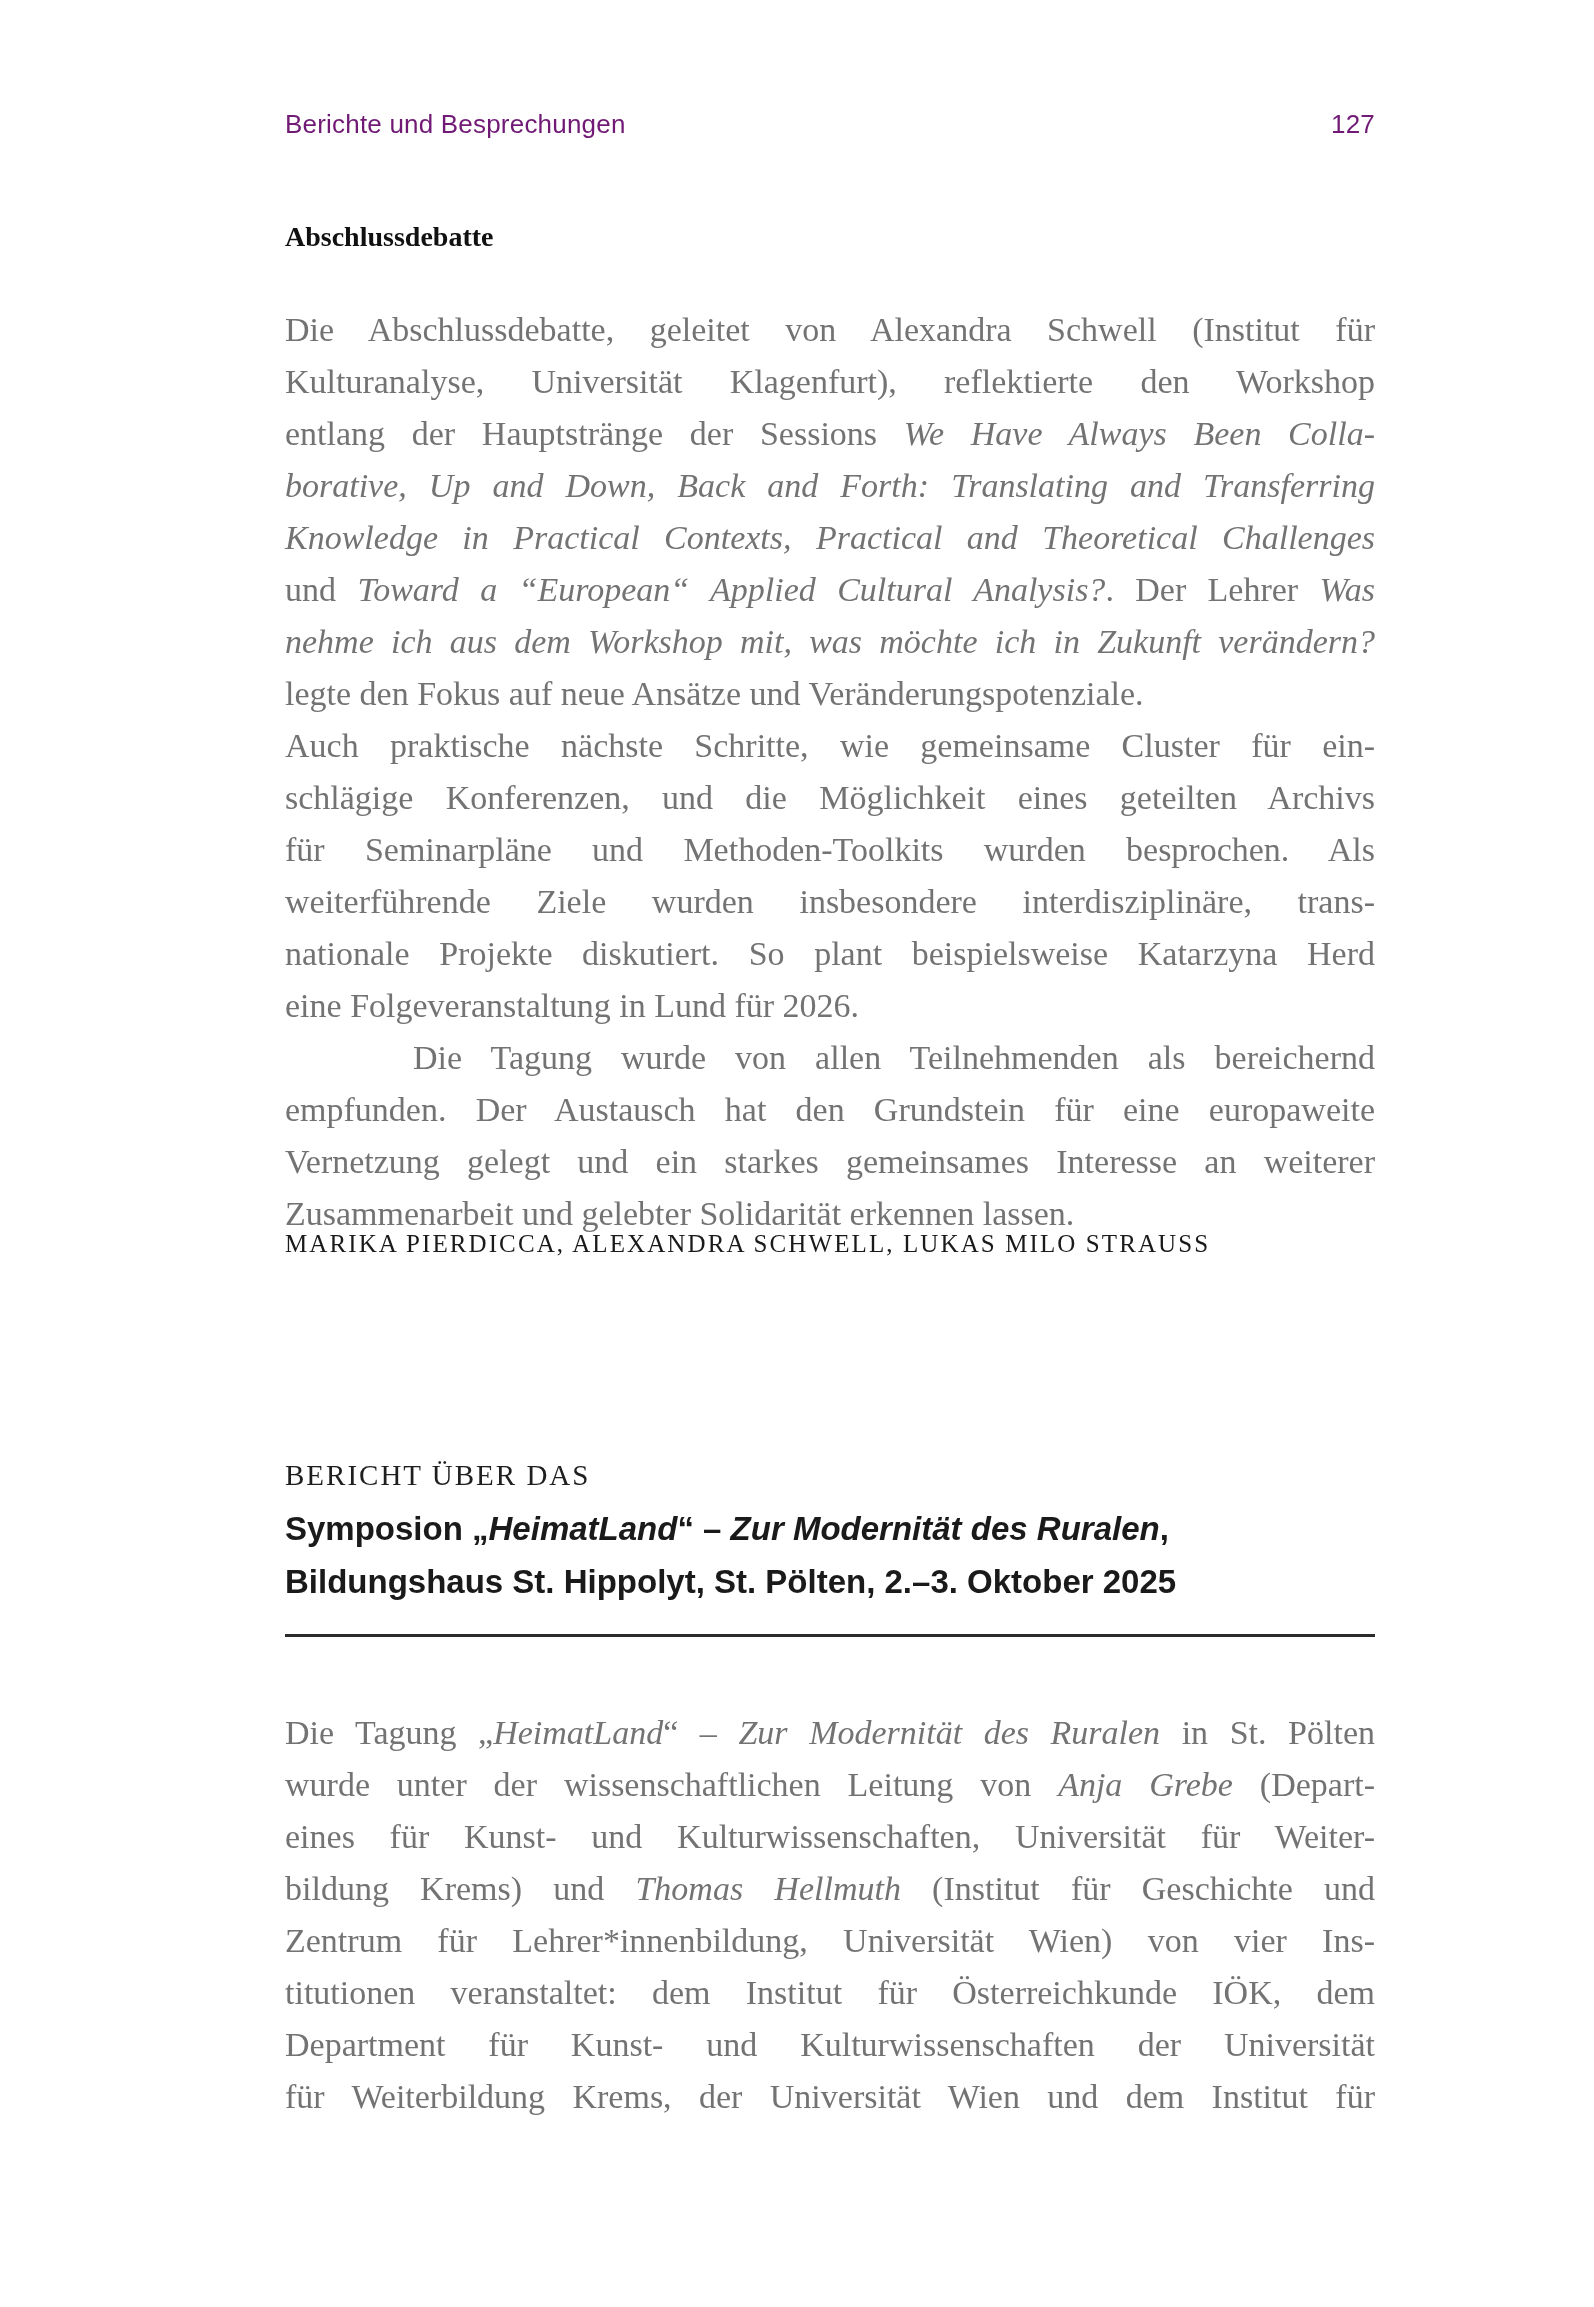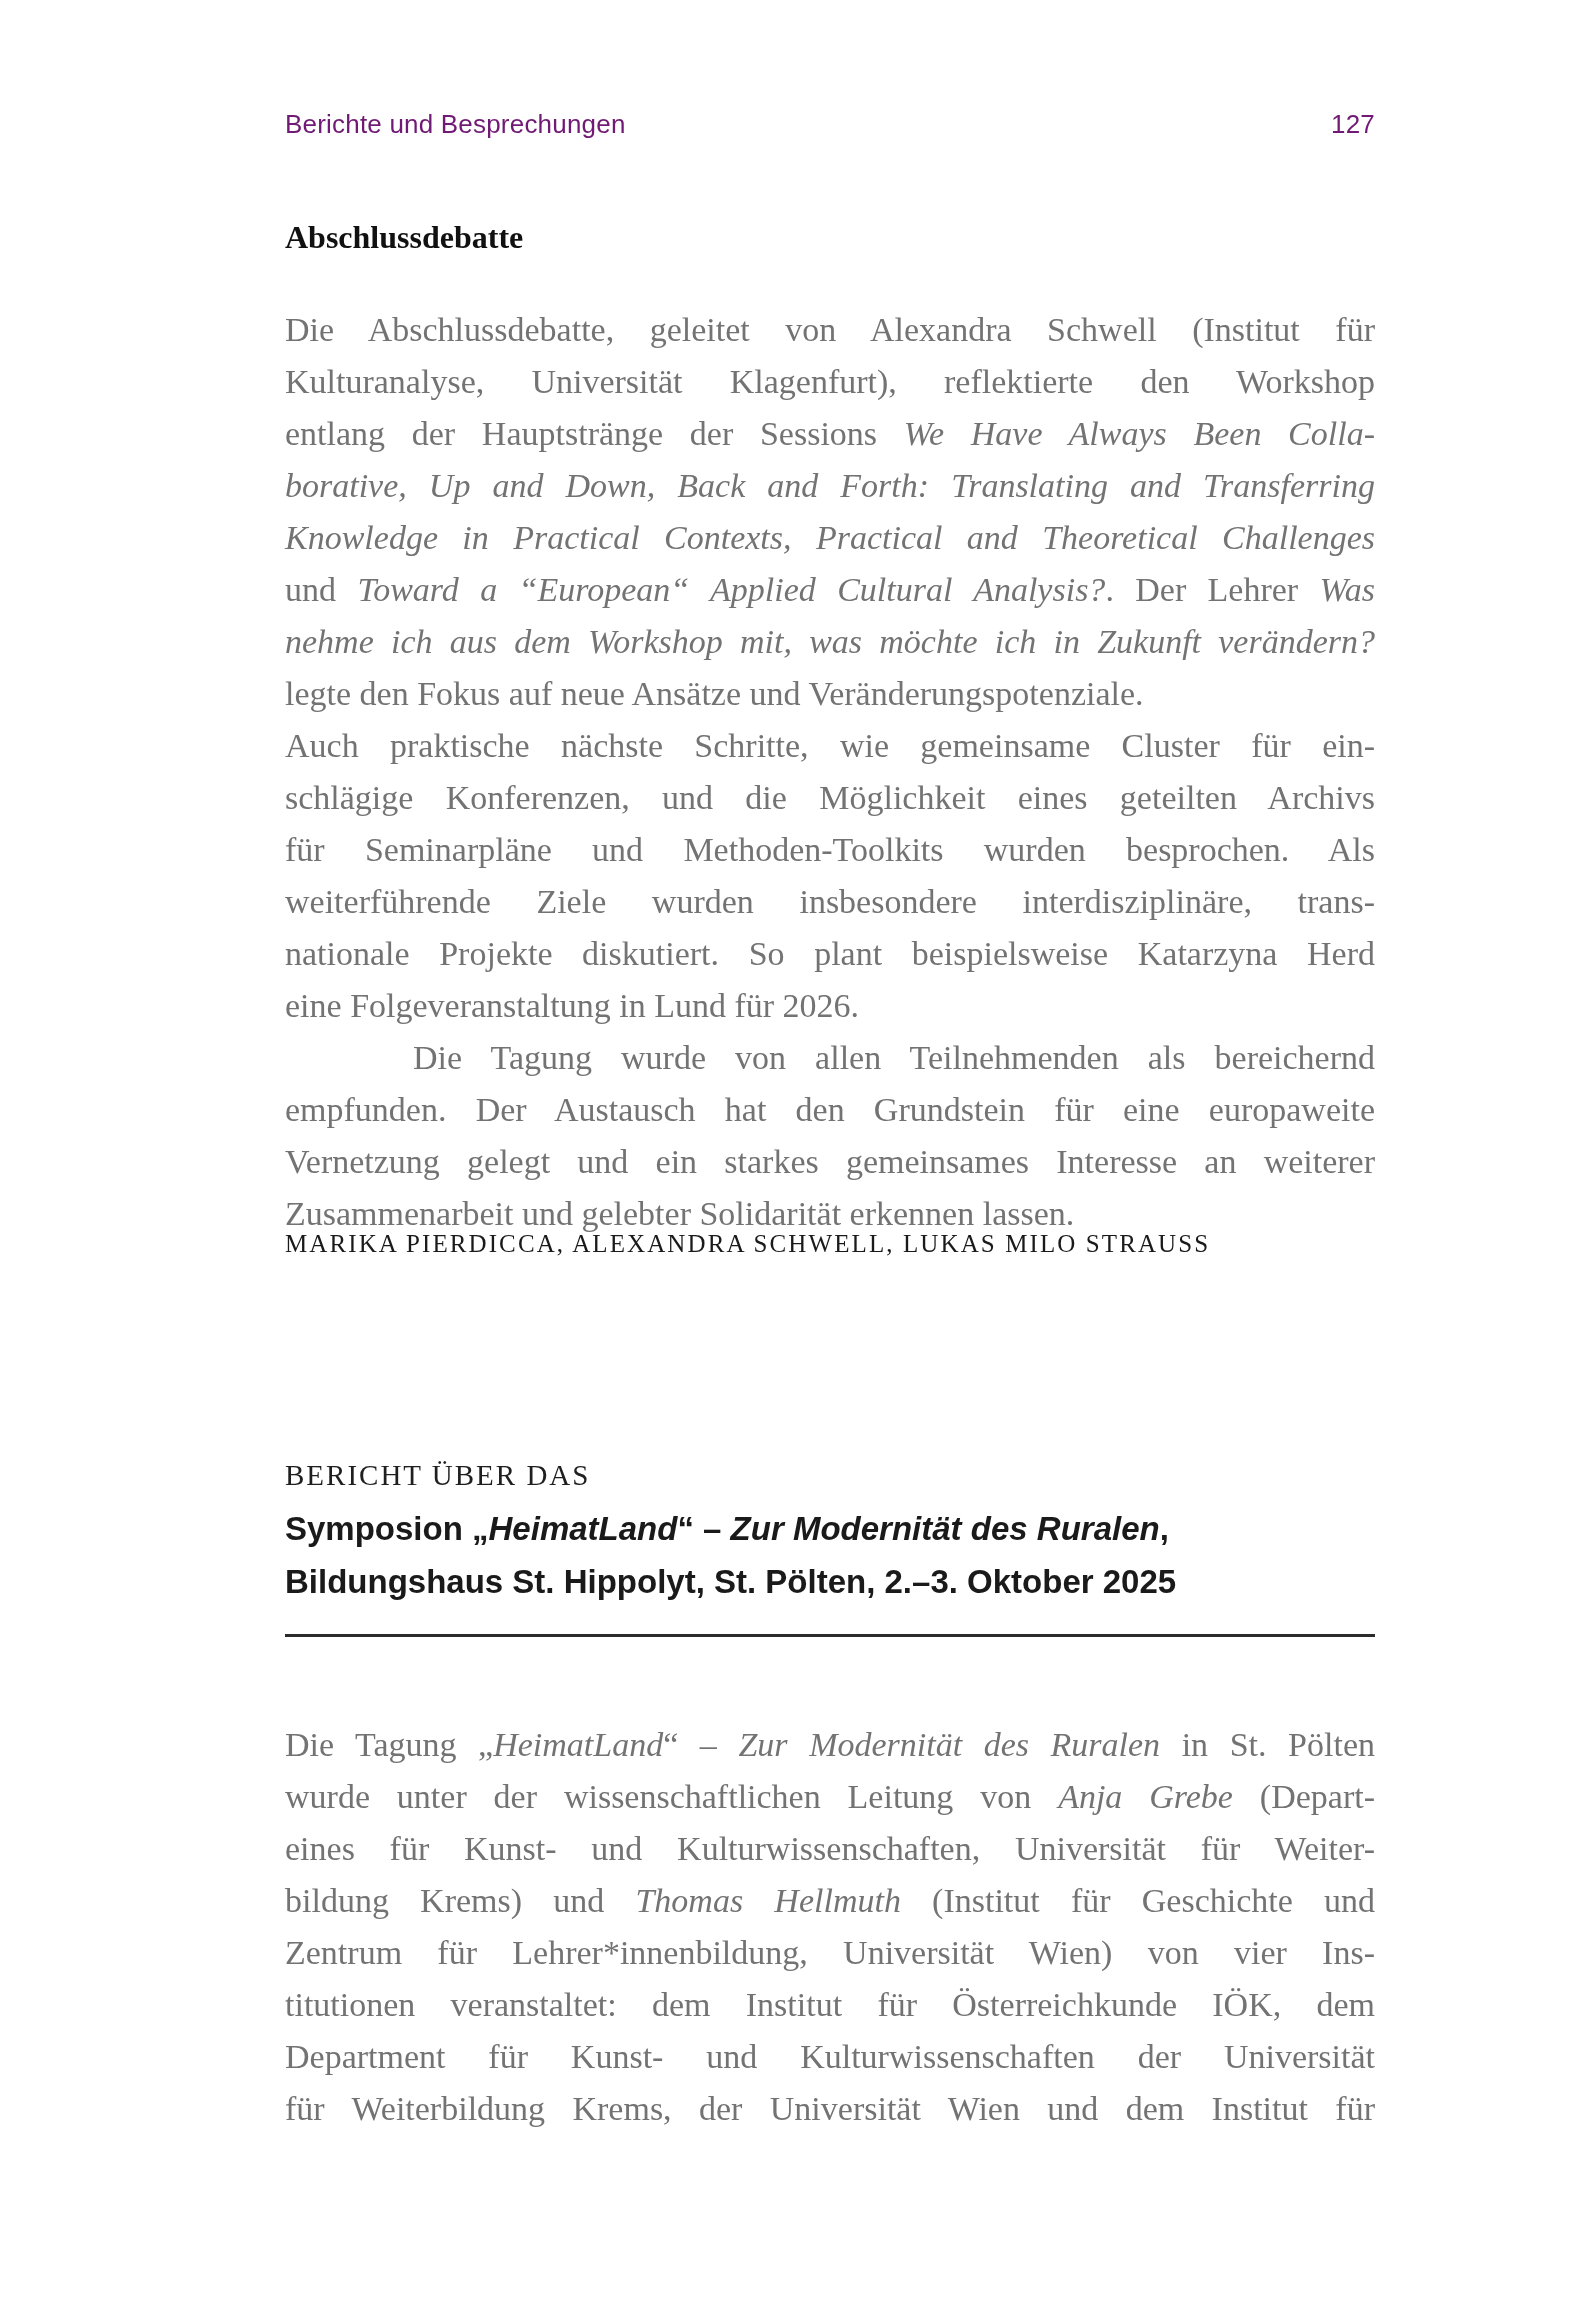--- a/index.html
+++ b/index.html
@@ -19,24 +19,24 @@
     display:flex;justify-content:space-between;align-items:baseline;
     font-family:"Liberation Sans", sans-serif;
     font-size:26px;line-height:33px;color:#701a75;
     letter-spacing:0.2px;
   }
 
   
   .h1{
     top:214px;
     font-family:"Liberation Serif", serif;
-    font-weight:bold;font-size:32px;line-height:46px;color:#111111;
+    font-weight:bold;font-size:28px;line-height:46px;color:#111111;
   }
   .body1{top:304px;}
-  .body2{top:1707px;margin-top:12px;}
+  .body2{top:1707px;}
   .tline{
     font-size:34px;line-height:52px;
     color:#737373;
     text-align:left;
   }
   .tline.just{text-align:justify;text-align-last:justify;text-justify:inter-word;}
   .tline.ind{padding-left:128px;}
   .tline i{}
 
   .authors{

